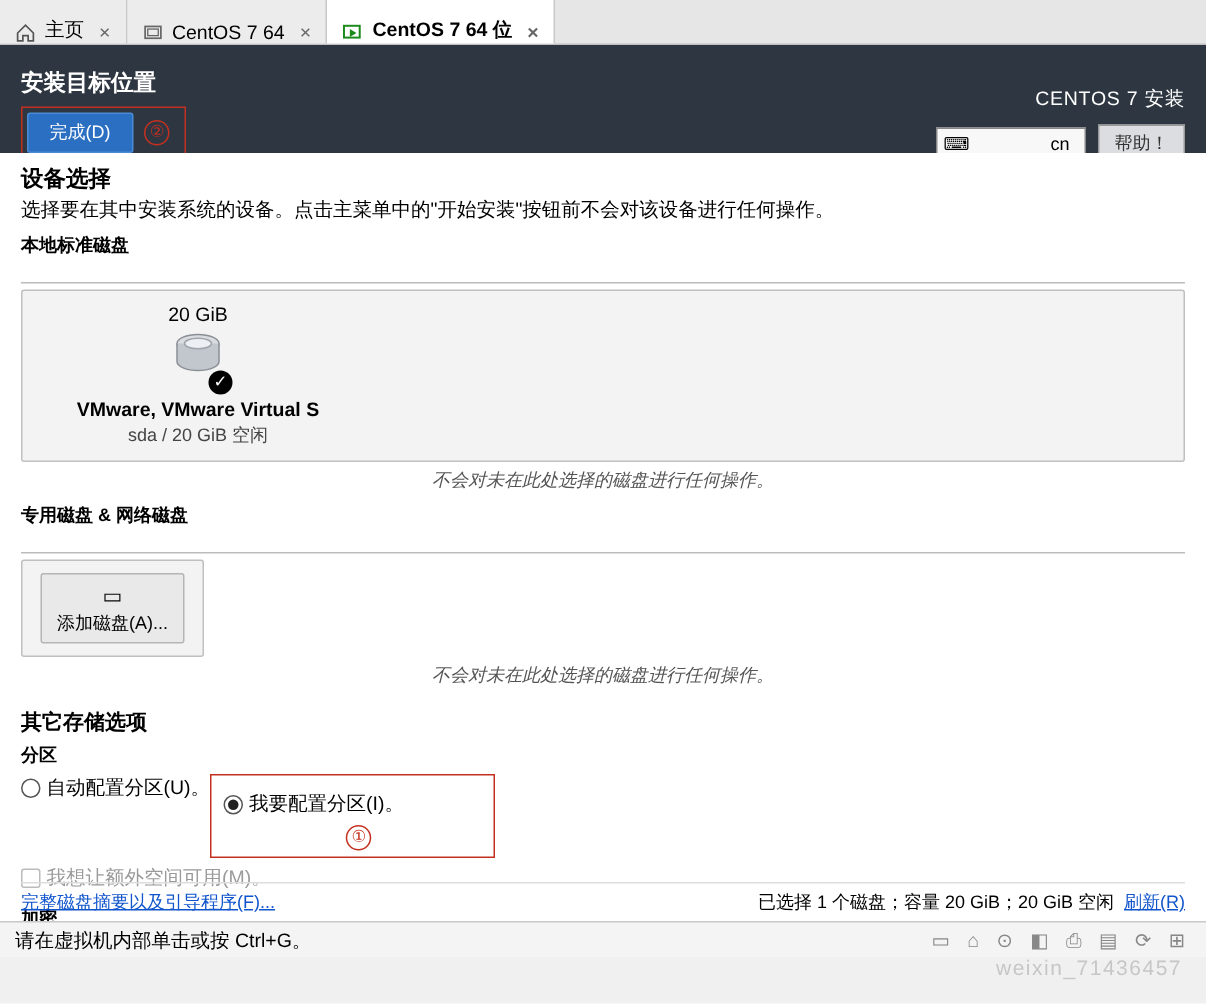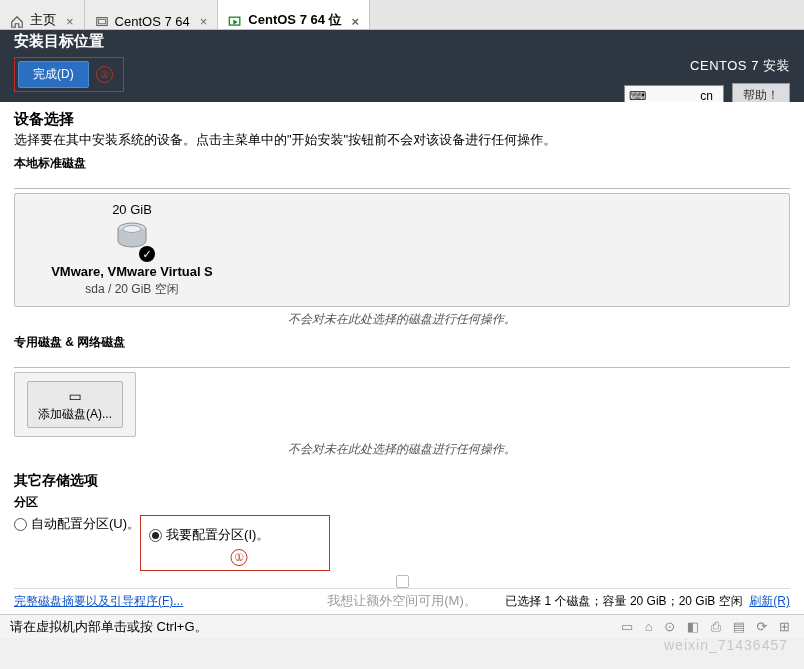--- a/index.html
+++ b/index.html
@@ -6,21 +6,21 @@
   body { width: 804px; height: 669px; background: #f0f0f0; font-size: 13px; overflow: hidden; }
 
   
   .vm-tabs { display: flex; height: 30px; background: #e6e6e6; border-bottom: 1px solid #c0c0c0; align-items: stretch; }
   .vm-tab { display: flex; align-items: flex-end; padding: 0 10px; gap: 6px; border-right: 1px solid #c8c8c8; background: #ececec; cursor: pointer; }
   .vm-tab.active { background: #fff; font-weight: 600; }
   .vm-tab .ico { width: 14px; height: 14px; display: inline-block; }
   .vm-tab .close { font-size: 13px; color: #666; margin-left: 4px; }
 
   
-  .banner { background: #2e3641; color: #fff; padding: 2px 14px; position: relative; height: 72px; }
+  .banner { background: #2e3641; color: #fff; padding: 16px 14px; position: relative; height: 72px; }
   .banner-title { font-size: 15px; font-weight: 600; margin-bottom: 6px; }
   .done-wrap { border: 1.5px solid #c43020; display: inline-block; padding: 3px 10px 3px 3px; }
   .done-btn { background: #2a6fc1; color: #fff; border: 1px solid #4a8bd6; padding: 4px 14px; font-size: 12px; cursor: pointer; border-radius: 2px; }
   .annot-circle { display: inline-block; border: 1.5px solid #c43020; color: #c43020; border-radius: 50%; width: 17px; height: 17px; font-size: 11px; line-height: 15px; text-align: center; vertical-align: middle; margin-left: 4px; }
   .banner-right { position: absolute; right: 14px; top: 27px; text-align: right; }
   .banner-prod { font-size: 13px; letter-spacing: 0.5px; }
   .kbd-row { margin-top: 8px; display: flex; gap: 8px; justify-content: flex-end; align-items: center; }
   .kbd-box { background: #f8f8f8; color: #000; padding: 3px 10px 3px 22px; font-size: 12px; width: 100px; border: 1px solid #888; position: relative; }
   .kbd-box::before { content: "⌨"; position: absolute; left: 4px; }
   .help-btn { background: #dcdde0; color: #333; border: 1px solid #999; padding: 3px 10px; font-size: 12px; cursor: pointer; }
@@ -43,21 +43,21 @@
   .add-disk-icon { display: block; font-size: 14px; margin-bottom: 2px; }
 
   .sub-h { font-weight: 700; font-size: 14px; margin-top: 14px; margin-bottom: 4px; }
   .sub-label { font-weight: 700; font-size: 12px; margin-bottom: 4px; }
   .radio-row { display: flex; align-items: flex-start; gap: 0; }
   .radio-opt { display: flex; align-items: center; gap: 4px; font-size: 13px; }
   .radio-icon { width: 13px; height: 13px; border: 1px solid #555; border-radius: 50%; display: inline-block; position: relative; }
   .radio-icon.sel::after { content: ""; position: absolute; inset: 2px; background: #222; border-radius: 50%; }
   .radio-boxed { border: 1.5px solid #c43020; padding: 10px 60px 26px 8px; position: relative; }
   .radio-annot { position: absolute; left: 50%; bottom: 4px; transform: translateX(-50%); }
-  .check-row { display: flex; align-items: center; gap: 4px; color: #9a9a9a; font-size: 13px; margin-top: 4px; flex-direction: column; }
+  .check-row { display: flex; align-items: center; gap: 4px; color: #9a9a9a; font-size: 13px; margin-top: 4px; }
   .checkbox-icon { width: 13px; height: 13px; border: 1px solid #bbb; display: inline-block; border-radius: 2px; }
   .enc-label { font-weight: 700; font-size: 12px; border-bottom: 1px solid #ccc; margin-top: 10px; }
 
   .footer-bar { display: flex; justify-content: space-between; align-items: center; font-size: 12px; padding-top: 4px; border-top: 1px solid #ddd; position: absolute; bottom: 4px; left: 14px; right: 14px; }
   .link { color: #1155cc; text-decoration: underline; cursor: pointer; }
 
   
   .vm-statusbar { height: 24px; background: #f4f4f4; border-top: 1px solid #c8c8c8; display: flex; align-items: center; padding: 0 10px; font-size: 13px; justify-content: space-between; }
   .status-icons { color: #888; letter-spacing: 4px; }
   .watermark { position: absolute; right: 16px; bottom: 16px; color: rgba(120,120,120,0.35); font-size: 14px; letter-spacing: 1px; pointer-events: none; }

